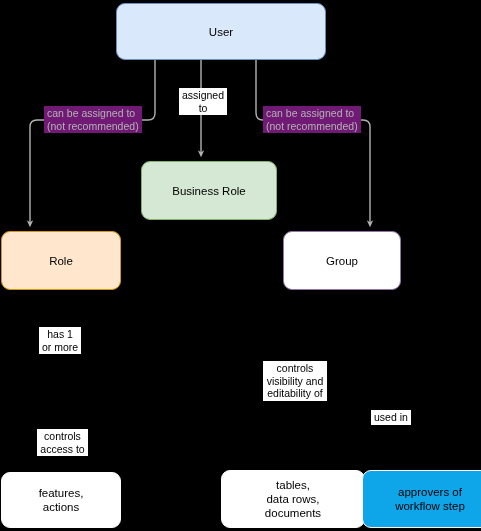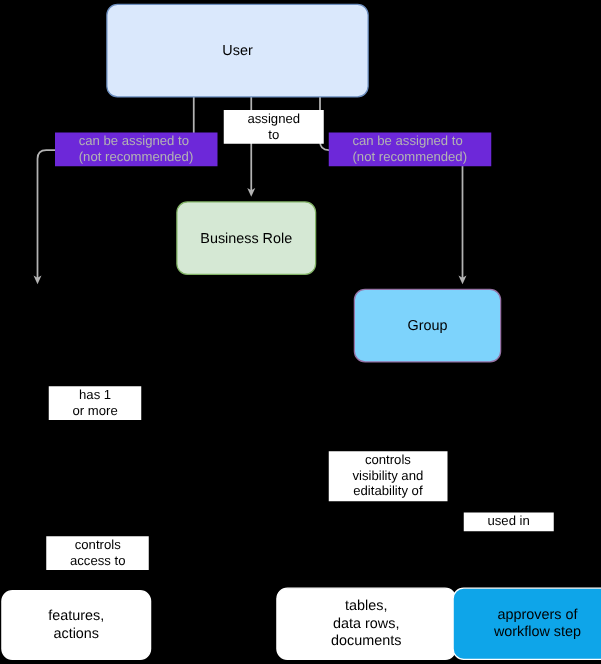--- a/index.html
+++ b/index.html
@@ -30,25 +30,25 @@
   }
   .edge-label {
     position: absolute;
     box-sizing: border-box;
     background: #ffffff;
     color: #000000;
     font-size: 10.5px;
     line-height: 12.5px;
     text-align: center;
     white-space: pre-line;
-    padding: 1px 19px;
+    padding: 1px 3px;
   }
   .edge-label.muted {
     color: #b3b3b3;
-    background: #6d28d9;
+    background: #701a75;
     text-align: left;
   }
   svg.edges {
     position: absolute;
     left: 0;
     top: 0;
     width: 481px;
     height: 531px;
     overflow: visible;
     pointer-events: none;
@@ -76,26 +76,27 @@
 
     <path d="M61,290 L61,343" fill="none" stroke="#000000" stroke-width="0"></path>
 
     <path d="M61,408 L61,465" fill="none" stroke="#000000" stroke-width="0"></path>
 
     <path d="M320,290 L295,290 L295,463" fill="none" stroke="#000000" stroke-width="0"></path>
 
     <path d="M360,290 L391,290 L391,463" fill="none" stroke="#000000" stroke-width="0"></path>
   </svg>
 
-  <div class="node" style="left: 85px; top: 3px; width: 210px; height: 75px; background: rgb(218, 232, 252); border: 1.3px solid rgb(108, 142, 191);">User</div>
+  <div class="node" style="left: 116px; top: 3px; width: 210px; height: 57px; background: rgb(218, 232, 252); border: 1.3px solid rgb(108, 142, 191);">User</div>
 
-  <div class="node" style="left: 141px; top: 161px; width: 112px; height: 59px; background: rgb(213, 232, 212); border: 1.3px solid rgb(130, 179, 102);">Business Role</div>
+  <div class="node" style="left: 141px; top: 161px; width: 136px; height: 59px; background: rgb(213, 232, 212); border: 1.3px solid rgb(130, 179, 102);">Business Role</div>
 
+  <div class="node" style="left: 1px; top: 231px; width: 120px; height: 59px; background: rgb(255, 230, 204); border: 1.3px solid rgb(215, 155, 0);">Role</div>
 
-  <div class="node" style="left: 283px; top: 231px; width: 118px; height: 59px; background: #7dd3fc; border: 1.3px solid rgb(150, 115, 166);">Group</div>
+  <div class="node" style="left: 283px; top: 231px; width: 118px; height: 59px; background: #ffffff; border: 1.3px solid rgb(150, 115, 166);">Group</div>
 
 
   <div class="node" style="left: 1px; top: 472px; width: 120px; height: 56px; background: rgb(255, 255, 255); border: 1.3px solid rgb(255, 255, 255);">features,
 actions</div>
 
   <div class="node" style="left: 221px; top: 470px; width: 144px; height: 58px; background: rgb(255, 255, 255); border: 1.3px solid rgb(255, 255, 255); text-align: center;">tables,
 data rows,
 documents</div>
 
   <div class="node" style="left: 362px; top: 470px; width: 136px; height: 58px; background: #0ea5e9; border: 1.3px solid rgb(255, 255, 255);">approvers of
@@ -103,21 +104,21 @@
 
   <div class="edge-label" style="left: 179px; top: 88px; min-width: 45px;">assigned
 to</div>
 
   <div class="edge-label muted" style="left: 44px; top: 106px; min-width: 97px;">can be assigned to
 (not recommended)</div>
 
   <div class="edge-label muted" style="left: 263px; top: 106px; min-width: 97px;">can be assigned to
 (not recommended)</div>
 
-  <div class="edge-label" style="left: 39px; top: 309px; min-width: 42px;">has 1
+  <div class="edge-label" style="left: 39px; top: 327px; min-width: 42px;">has 1
 or more</div>
 
   <div class="edge-label" style="left: 37px; top: 429px; min-width: 51px;">controls
 access to</div>
 
   <div class="edge-label" style="left: 263px; top: 361px; min-width: 64px;">controls
 visibility and
 editability of</div>
 
   <div class="edge-label" style="left: 371px; top: 372px; min-width: 39px; margin-top: 38px;">used in</div>

